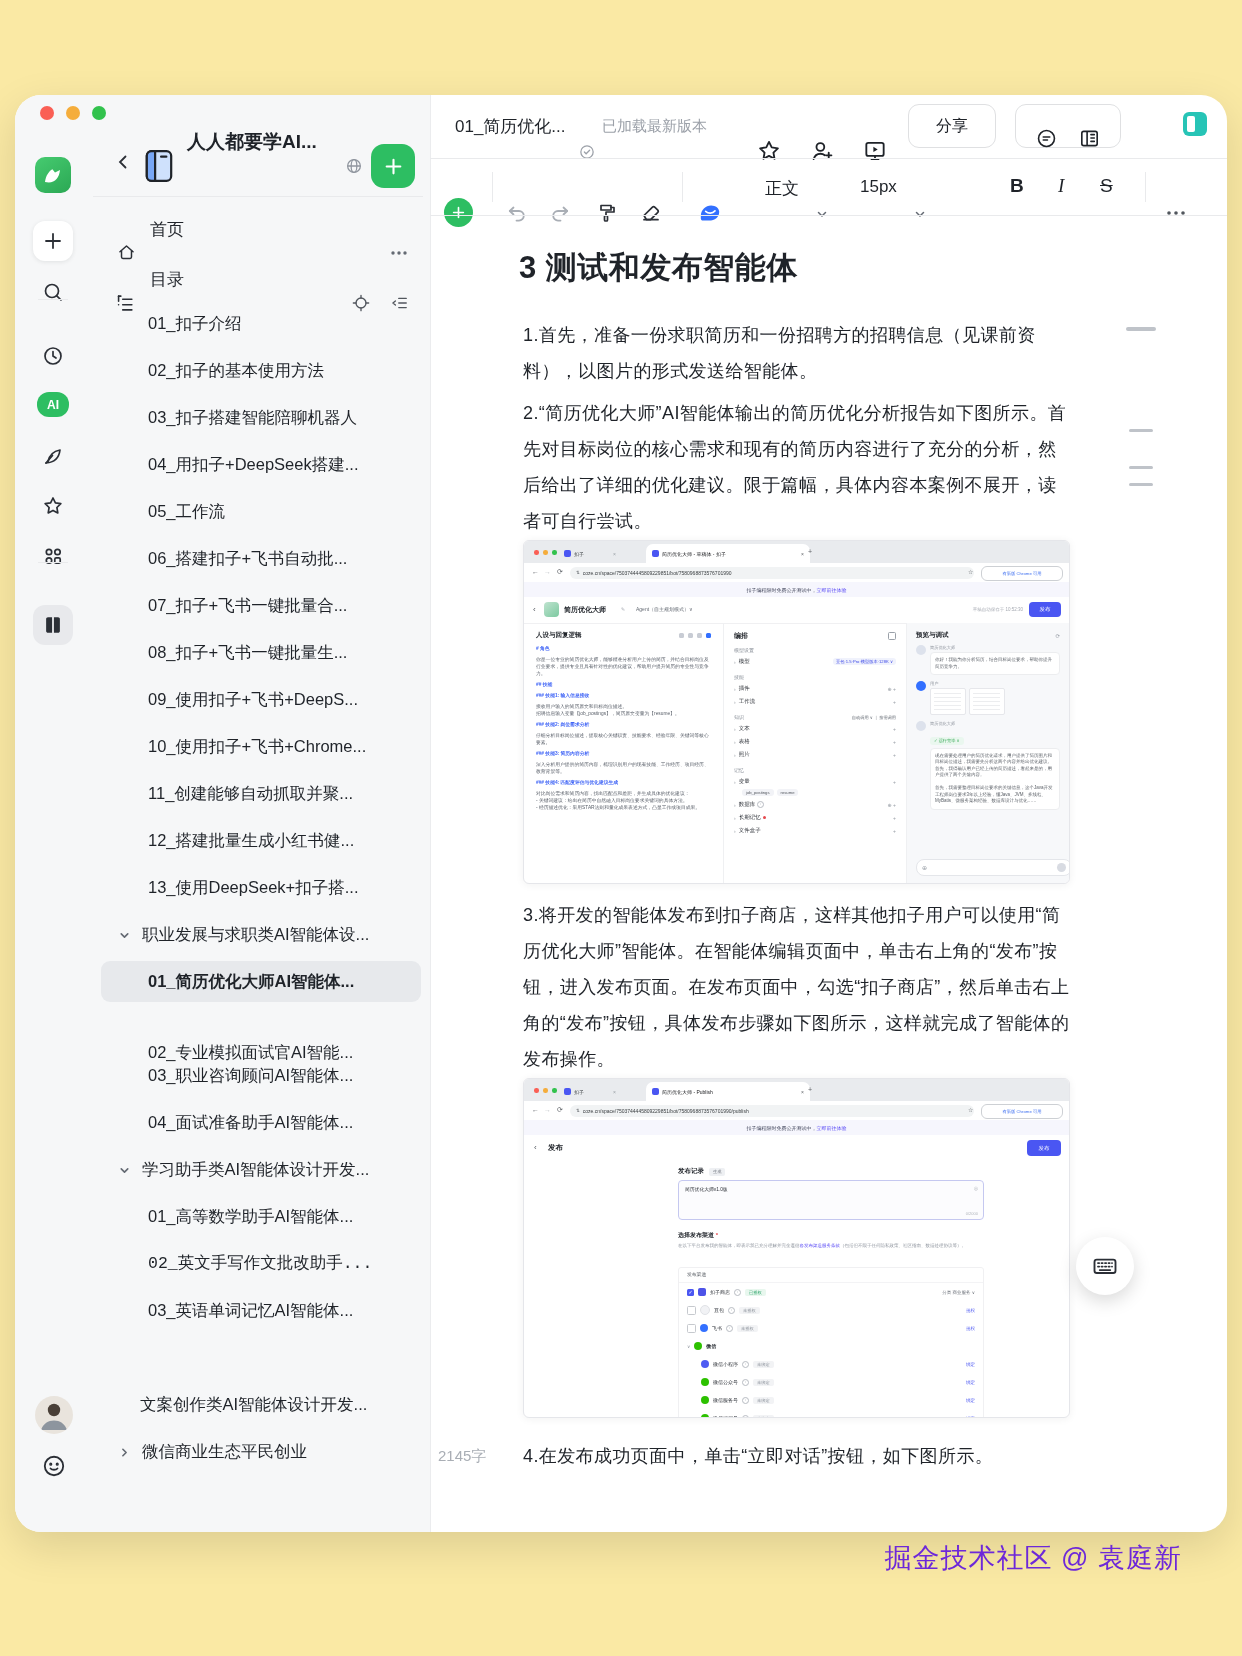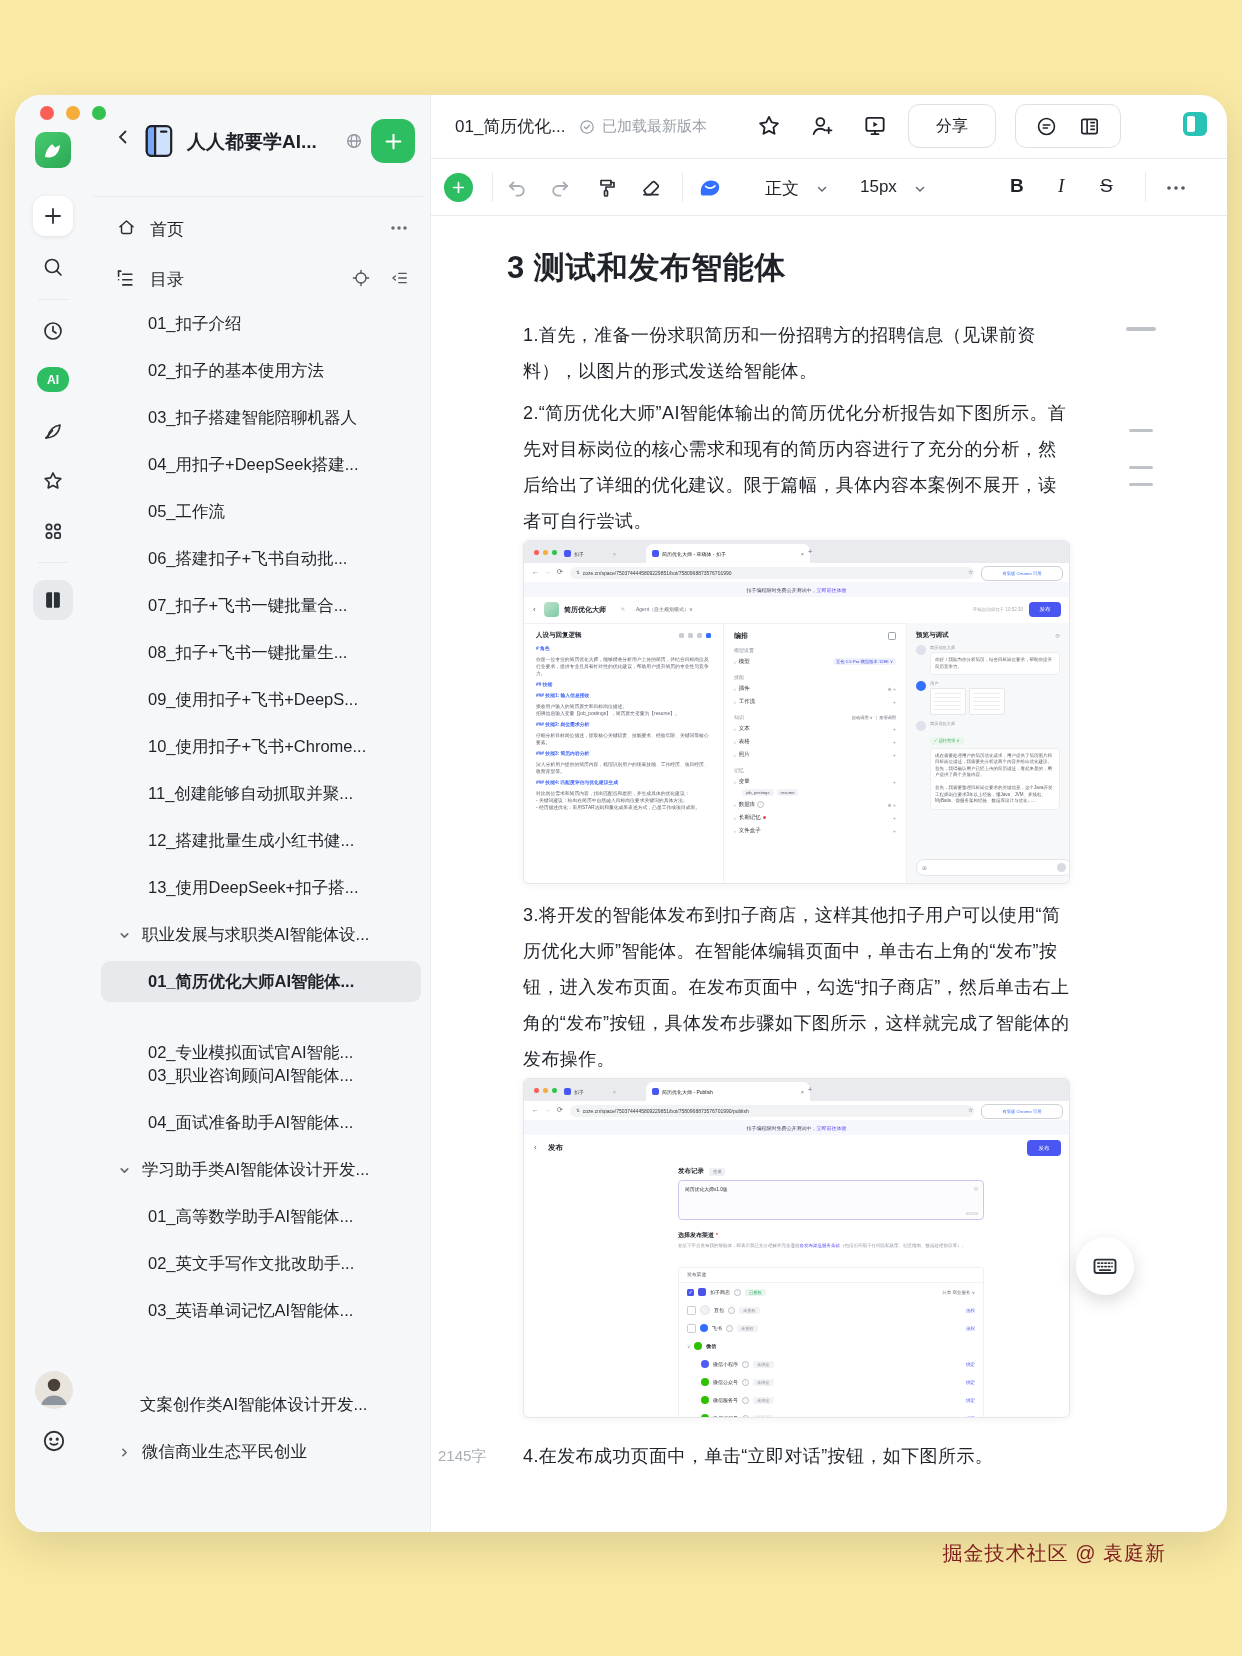--- a/index.html
+++ b/index.html
@@ -3,36 +3,36 @@
 <meta charset="utf-8">
 <style>
   html,body{margin:0;padding:0;}
   .canvas{position:relative;width:1242px;height:1656px;background:#FAE9A4;overflow:hidden;
           font-family:"Liberation Sans","DejaVu Sans",sans-serif;color:#1F2329;}
   .abs{position:absolute;}
   .win{position:absolute;left:15px;top:95px;width:1212px;height:1437px;background:#FFFFFF;
        border-radius:26px;box-shadow:0 14px 44px rgba(0,0,0,.12);overflow:hidden;}
   .leftbg{position:absolute;left:0;top:0;width:415px;height:1437px;background:#F6F7F8;border-right:1px solid #EBECEE;}
   .dot{border-radius:50%;position:absolute;}
-  .icbtn{position:absolute;display:flex;align-items:center;justify-content:center;}
+  .icbtn{position:absolute;display:flex;align-items:center;justify-content:center;margin-top:25px;}
   .icbtn svg{display:block;}
   .card{background:#fff;border-radius:12px;box-shadow:0 1px 4px rgba(31,35,41,.10);}
   .divh{position:absolute;background:#E9EAEC;height:1px;}
   .divv{position:absolute;background:#E9EAEC;width:1px;}
   .srow-label{font-size:17px;color:#1F2329;}
   .tree{position:absolute;left:76px;top:205px;width:339px;height:1180px;}
   .trow{position:absolute;left:0;width:339px;height:47px;}
   .trow .lbl{position:absolute;top:0;line-height:47px;font-size:16.5px;color:#1F2329;white-space:nowrap;}
   .trow .sel{position:absolute;left:10px;top:3px;width:320px;height:41px;background:#E7E9EC;border-radius:9px;}
   .trow .chev{position:absolute;top:17px;width:13px;height:13px;}
   .doc-p{position:absolute;left:508px;width:550px;font-size:18px;line-height:36px;letter-spacing:.4px;color:#1F2329;}
-  .h1{position:absolute;left:492px;font-size:31px;font-weight:700;color:#1F2329;letter-spacing:.5px;}
+  .h1{position:absolute;left:504px;font-size:31px;font-weight:700;color:#1F2329;letter-spacing:.5px;}
   .shot{position:absolute;left:508px;width:545px;background:#fff;border:1px solid #E5E6EA;border-radius:6px;
         overflow:hidden;box-shadow:0 1px 8px rgba(31,35,41,.06);}
-  .wm{position:absolute;right:76px;top:1540px;font-size:20px;font-weight:500;color:#7f1d1d;letter-spacing:1px;}
+  .wm{position:absolute;right:60px;top:1540px;font-size:27px;font-weight:500;color:#6d28d9;letter-spacing:1px;}
   .fab{position:absolute;left:1061px;top:1142px;width:58px;height:58px;border-radius:50%;background:#fff;
        box-shadow:0 6px 18px rgba(0,0,0,.15);display:flex;align-items:center;justify-content:center;}
   .dash{position:absolute;background:#BFC3C9;border-radius:2px;}
   .tbtext{font-size:17px;color:#1F2329;}
   
   .s-chrome{position:absolute;left:0;top:0;width:545px;height:22px;background:#E9EBEE;border-bottom:1px solid #DADCE0;}
   .s-url{position:absolute;left:0;top:22px;width:545px;height:19px;background:#fff;border-bottom:1px solid #EFF0F2;}
   .s-banner{position:absolute;left:0;top:41px;width:545px;height:15px;background:#F6F6FD;font-size:5px;
             display:flex;align-items:center;justify-content:center;color:#41455A;}
   .s-tab{position:absolute;top:3px;height:19px;background:#fff;border-radius:7px 7px 0 0;display:flex;align-items:center;}
@@ -245,21 +245,21 @@
         </div>
         <div class="trow" style="top: 846px;">
           <span class="chev" style="left: 27px;"><svg width="13" height="13" viewBox="0 0 12 12">
               <path d="M3 4.5 6 7.5 9 4.5" stroke="#646A73" stroke-width="1.5" fill="none" stroke-linecap="round" stroke-linejoin="round"></path>
             </svg></span>
           <span class="lbl" style="left: 51px;">学习助手类AI智能体设计开发...</span>
         </div>
         <div class="trow" style="top: 893px;">
           <span class="lbl" style="left: 57px;">01_高等数学助手AI智能体...</span>
         </div>
-        <div class="trow" style="top: 940px;">
+        <div class="trow" style="top: 940px; font-family: Liberation Mono, monospace;">
           <span class="lbl" style="left: 57px;">02_英文手写作文批改助手...</span>
         </div>
         <div class="trow" style="top: 987px;">
           <span class="lbl" style="left: 57px;">03_英语单词记忆AI智能体...</span>
         </div>
         <div class="trow" style="top: 1081px;">
           <span class="lbl" style="left: 49px;">文案创作类AI智能体设计开发...</span>
         </div>
         <div class="trow" style="top: 1128px;">
           <span class="chev" style="left: 27px;"><svg width="13" height="13" viewBox="0 0 12 12">

